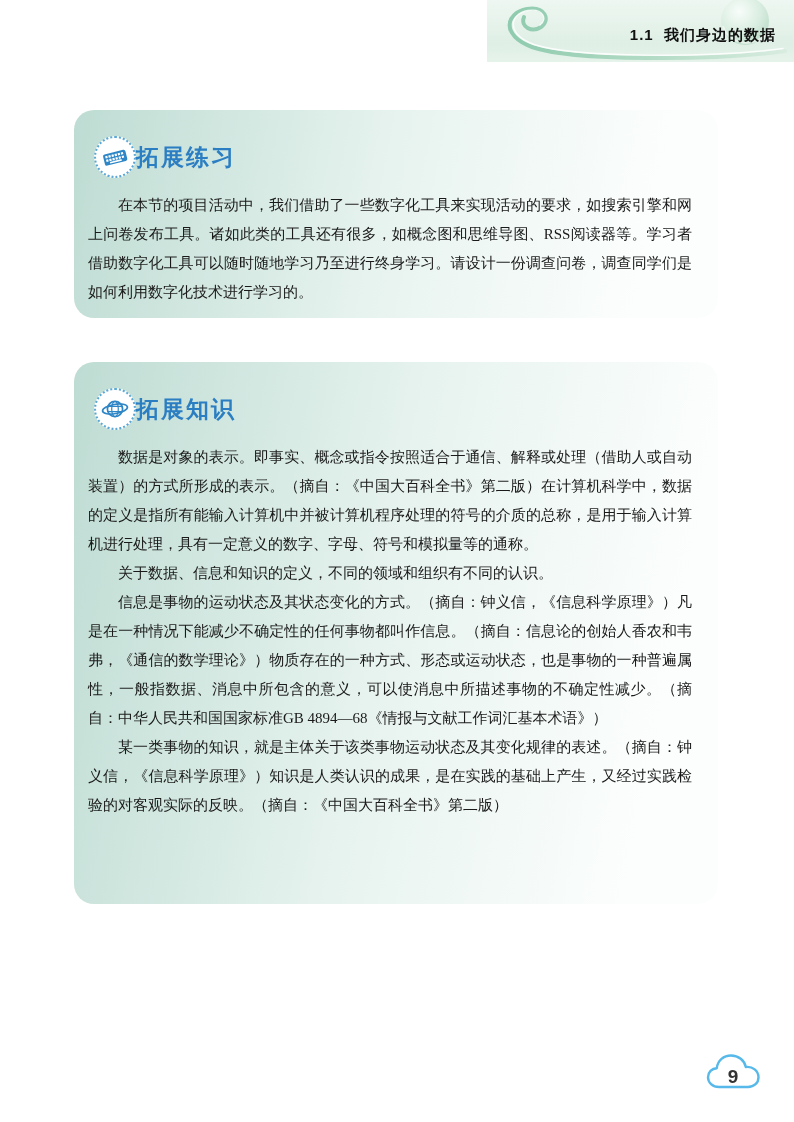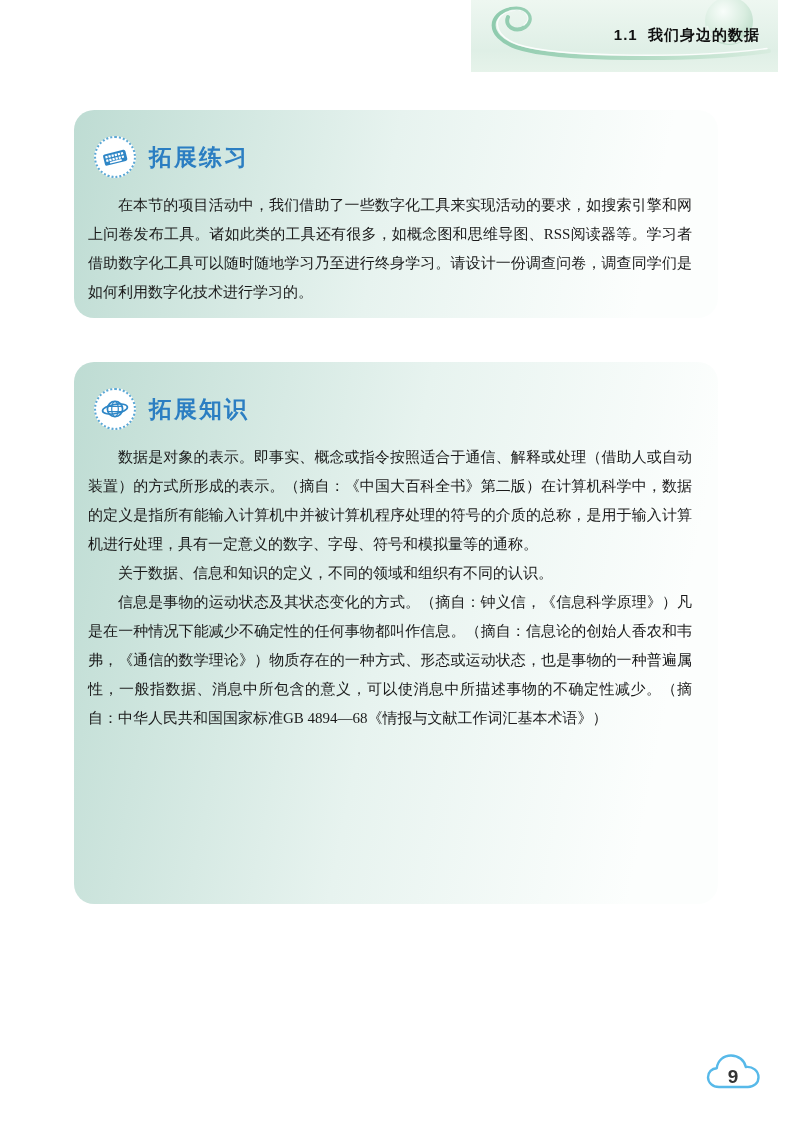--- a/index.html
+++ b/index.html
@@ -9,37 +9,37 @@
     --cloud_blue:#57b9e9; --text_dark:#1a1a1a;
   }
   *{margin:0;padding:0;box-sizing:border-box;}
   html,body{width:794px;height:1122px;}
   body{
     position:relative;background:#ffffff;overflow:hidden;
     font-family:"Liberation Serif", serif;color:var(--text_dark);
   }
   
   .header-band{
-    position:absolute;top:0;left:471px;width:307px;height:72px;
+    position:absolute;top:0;left:487px;width:307px;height:62px;
     background:linear-gradient(180deg,var(--header_green_light) 0%,var(--header_green) 70%,#e6f3ea 100%);
   }
   .header-band svg{position:absolute;top:0;left:0;}
   .section-title{
     position:absolute;right:18px;top:26px;
     font-family:"Liberation Sans", sans-serif;font-weight:bold;
     font-size:15px;color:#111;white-space:pre;letter-spacing:1px;
   }
   
   .panel{
     position:absolute;left:74px;width:644px;border-radius:20px;
     background:linear-gradient(101deg,var(--panel_teal) 0%,var(--panel_mid) 48%,var(--panel_fade) 88%);
   }
   .panel-1{top:110px;height:208px;}
   .panel-2{top:362px;height:542px;}
-  .panel-header{display:flex;align-items:center;gap:13px;padding:26px 0 13px 20px;}
+  .panel-header{display:flex;align-items:center;padding:26px 0 13px 20px;}
   .icon-circle{
     width:42px;height:42px;border-radius:50%;background:#ffffff;
     border:2px dotted var(--dashed_border_blue);
     display:flex;align-items:center;justify-content:center;flex:0 0 auto;
   }
   .panel-title{
     font-family:"Liberation Sans", sans-serif;font-weight:bold;
     font-size:23px;color:var(--accent_blue);letter-spacing:2px;
   }
   .panel-body{margin:0 26px 0 14px;}
@@ -122,20 +122,21 @@
         <path d="M7 11.3 H21 M7 16.7 H21" stroke="var(--icon_blue)" stroke-width="1.2"></path>
         <ellipse cx="14" cy="14" rx="12.6" ry="4.6" stroke="var(--icon_blue)" stroke-width="1.7" transform="rotate(-10 14 14)"></ellipse>
       </svg>
     </div>
     <div class="panel-title">拓展知识</div>
   </div>
   <div class="panel-body">
     <p>数据是对象的表示。即事实、概念或指令按照适合于通信、解释或处理（借助人或自动装置）的方式所形成的表示。（摘自：《中国大百科全书》第二版）在计算机科学中，数据的定义是指所有能输入计算机中并被计算机程序处理的符号的介质的总称，是用于输入计算机进行处理，具有一定意义的数字、字母、符号和模拟量等的通称。</p>
     <p>关于数据、信息和知识的定义，不同的领域和组织有不同的认识。</p>
     <p>信息是事物的运动状态及其状态变化的方式。（摘自：钟义信，《信息科学原理》）凡是在一种情况下能减少不确定性的任何事物都叫作信息。（摘自：信息论的创始人香农和韦弗，《通信的数学理论》）物质存在的一种方式、形态或运动状态，也是事物的一种普遍属性，一般指数据、消息中所包含的意义，可以使消息中所描述事物的不确定性减少。（摘自：中华人民共和国国家标准GB 4894—68《情报与文献工作词汇基本术语》）</p>
+    <p>某一类事物的知识，就是主体关于该类事物运动状态及其变化规律的表述。（摘自：钟义信，《信息科学原理》）知识是人类认识的成果，是在实践的基础上产生，又经过实践检验的对客观实际的反映。（摘自：《中国大百科全书》第二版）</p>
   </div>
 </div>
 
 <svg class="page-cloud" viewBox="0 0 64 46">
   <path d="M15,37 C8.5,37 4,32.5 4,27.2 C4,22.2 7.8,18.4 12.8,18.2
            C13.6,10.5 19.8,5.5 27,5.5 C34.5,5.5 40.5,10.5 41.8,17
            C48.5,16.2 54.5,20.8 54.5,27.3 C54.5,32.8 50.2,37 44,37 Z" fill="#ffffff" stroke="var(--cloud_blue)" stroke-width="2.4" stroke-linejoin="round"></path>
   <text x="29" y="33" text-anchor="middle">9</text>
 </svg>
 

